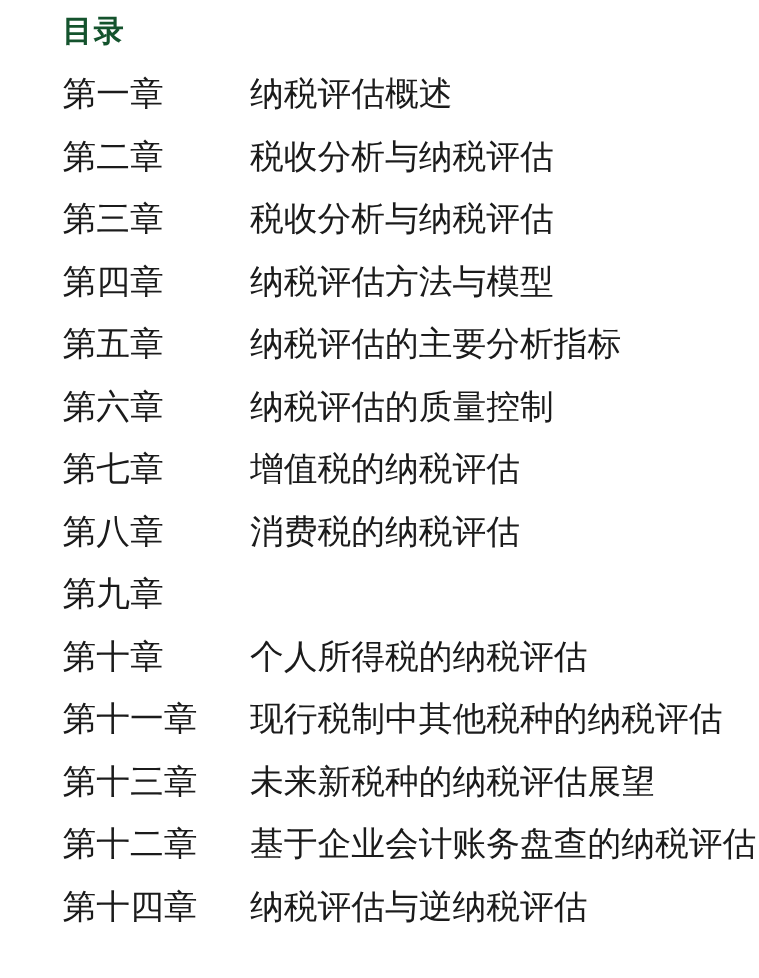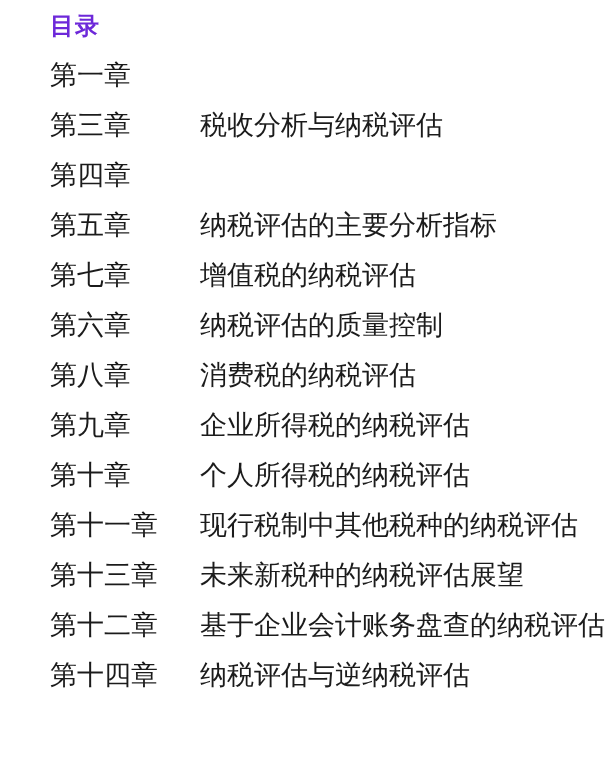--- a/index.html
+++ b/index.html
@@ -18,21 +18,21 @@
     width: 607px;
     height: 782px;
     padding: 12px 20px 0 50px;
     background: #ffffff;
   }
   .toc-heading {
     margin: 0;
     font-size: 24px;
     font-weight: 700;
     line-height: 28px;
-    color: #6d28d9;
+    color: #14532d;
     letter-spacing: 1px;
   }
   .toc-list {
     margin-top: 10px;
   }
   .toc-row {
     display: flex;
     align-items: center;
     height: 50px;
     font-size: 27px;
@@ -50,55 +50,60 @@
 </style>
 </head>
 <body>
 
 <div class="page">
   <h1 class="toc-heading">目录</h1>
 
   <div class="toc-list">
   <div class="toc-row">
     <span class="toc-chapter">第一章</span>
+    <span class="toc-title">纳税评估概述</span>
   </div>
 
+  <div class="toc-row">
+    <span class="toc-chapter">第二章</span>
+    <span class="toc-title">税收分析与纳税评估</span>
+  </div>
 
   <div class="toc-row">
     <span class="toc-chapter">第三章</span>
     <span class="toc-title">税收分析与纳税评估</span>
   </div>
 
   <div class="toc-row">
     <span class="toc-chapter">第四章</span>
+    <span class="toc-title">纳税评估方法与模型</span>
   </div>
 
   <div class="toc-row">
     <span class="toc-chapter">第五章</span>
     <span class="toc-title">纳税评估的主要分析指标</span>
   </div>
 
   <div class="toc-row">
-    <span class="toc-chapter">第七章</span>
-    <span class="toc-title">增值税的纳税评估</span>
+    <span class="toc-chapter">第六章</span>
+    <span class="toc-title">纳税评估的质量控制</span>
   </div>
 
   <div class="toc-row">
-    <span class="toc-chapter">第六章</span>
-    <span class="toc-title">纳税评估的质量控制</span>
+    <span class="toc-chapter">第七章</span>
+    <span class="toc-title">增值税的纳税评估</span>
   </div>
 
   <div class="toc-row">
     <span class="toc-chapter">第八章</span>
     <span class="toc-title">消费税的纳税评估</span>
   </div>
 
   <div class="toc-row">
     <span class="toc-chapter">第九章</span>
-    <span class="toc-title">企业所得税的纳税评估</span>
   </div>
 
   <div class="toc-row">
     <span class="toc-chapter">第十章</span>
     <span class="toc-title">个人所得税的纳税评估</span>
   </div>
 
   <div class="toc-row">
     <span class="toc-chapter">第十一章</span>
     <span class="toc-title">现行税制中其他税种的纳税评估</span>

